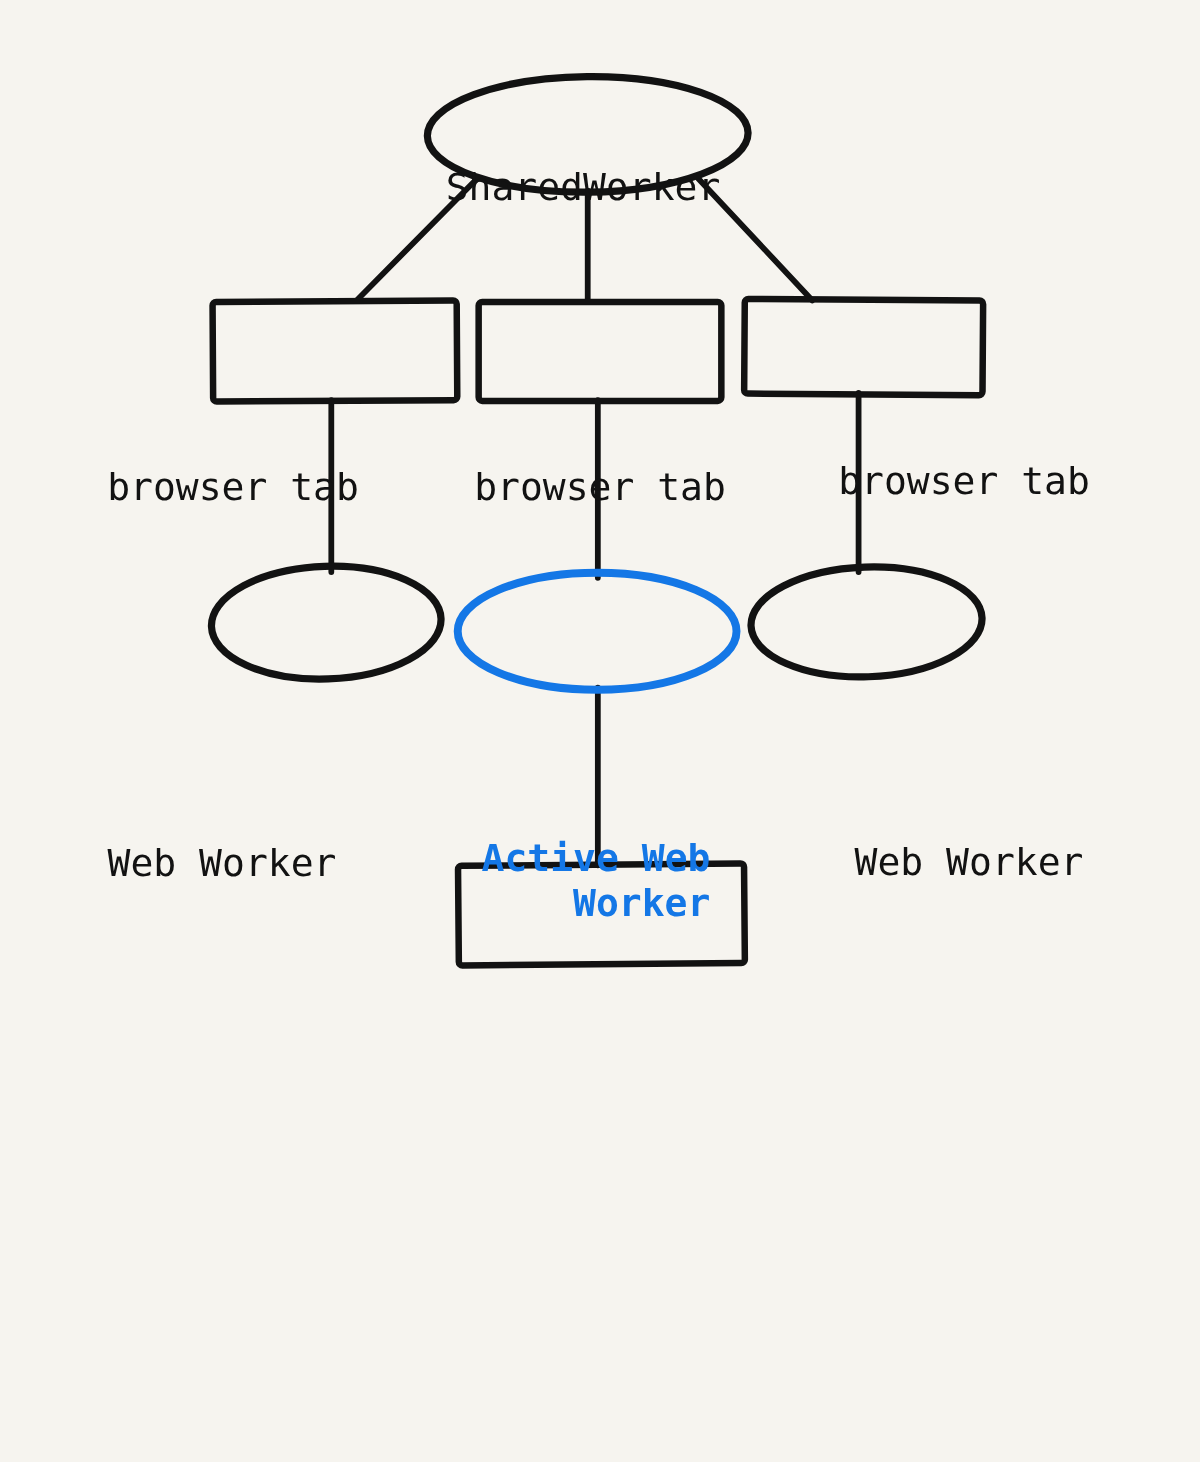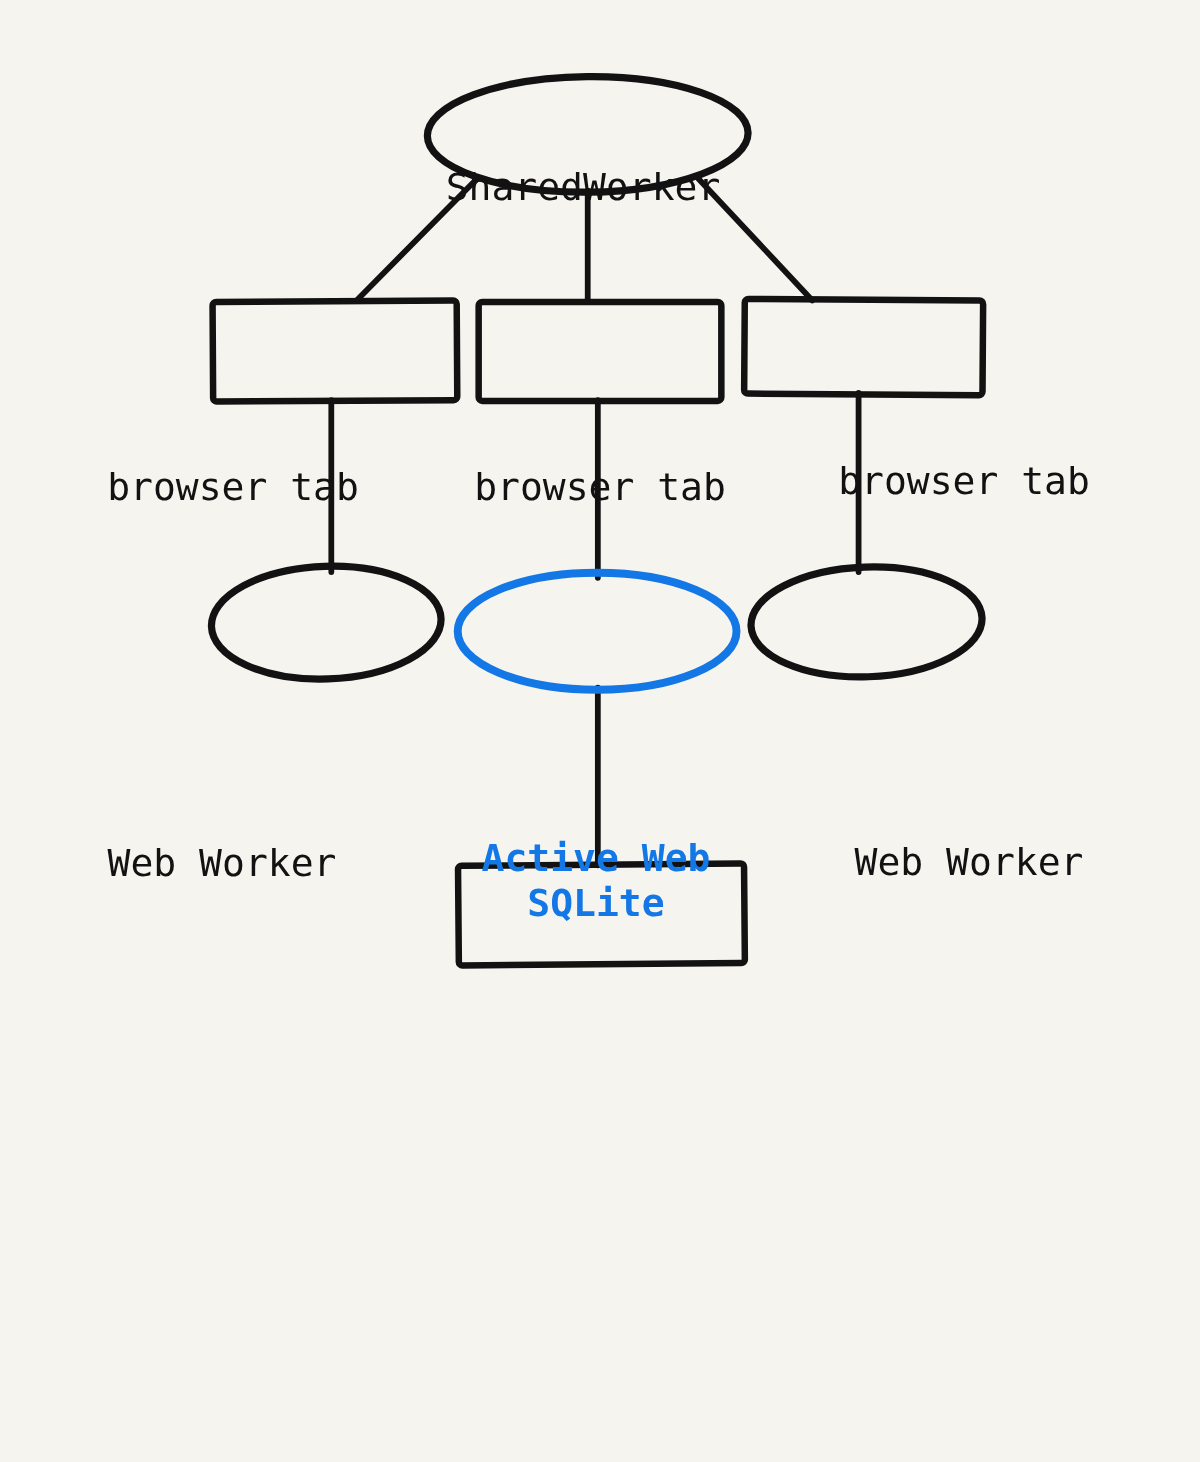--- a/index.html
+++ b/index.html
@@ -45,21 +45,21 @@
     font-size: 38px;
     font-weight: 500;
     color: var(--ink);
     letter-spacing: 0px;
     text-align: center;
     line-height: 1.18;
   }
   .label.two-line {
     display: flex;
     flex-direction: column;
-    align-items: center;
+    align-items: flex-end;
   }
   .label.accent {
     color: var(--accent);
     font-weight: 700;
   }
 </style>
 </head>
 <body>
 
 <div class="stage">
@@ -90,19 +90,19 @@
   <div class="label" style="left:583px; top:187px;">SharedWorker</div>
 
   <div class="label" style="left:233px; top:487px;">browser tab</div>
   <div class="label" style="left:600px; top:487px;">browser tab</div>
   <div class="label" style="left:964px; top:481px;">browser tab</div>
 
   <div class="label" style="left:222px; top:863px;">Web Worker</div>
 
   <div class="label accent two-line" style="left:596px; top:881px;">
     <span>Active Web</span>
-    <span>SQLite</span>
+    <span>Worker</span>
   </div>
 
   <div class="label" style="left:969px; top:862px;">Web Worker</div>
 
 
 </div>
 
 </body></html>

